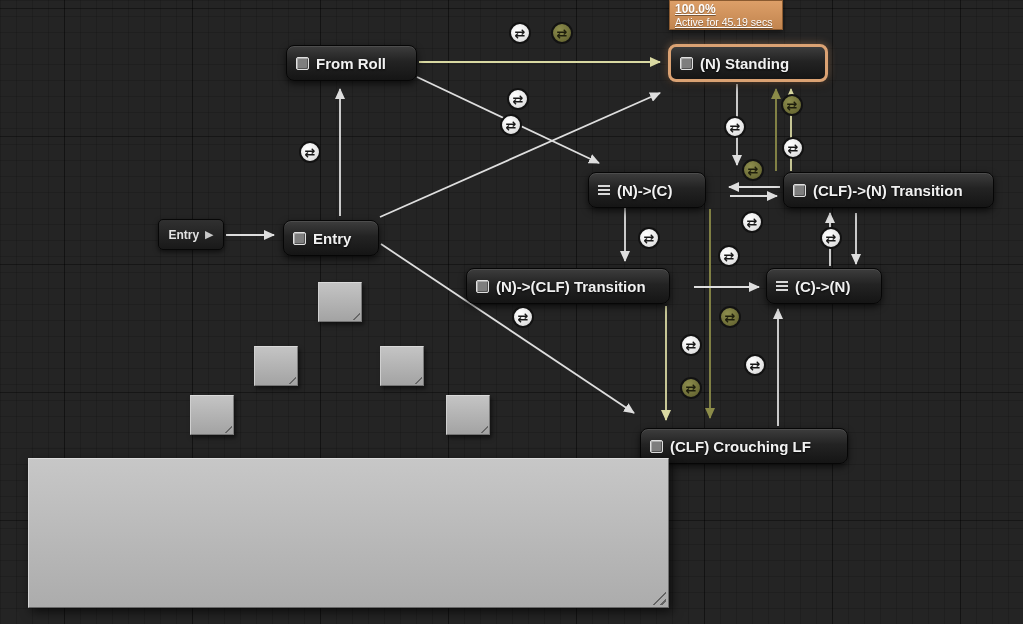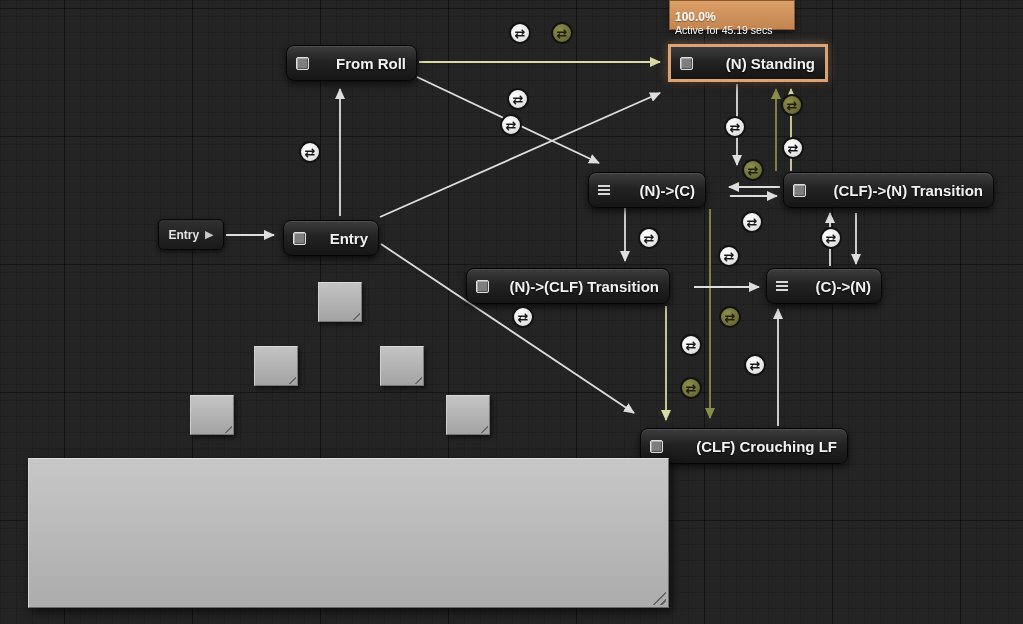--- a/index.html
+++ b/index.html
@@ -20,24 +20,23 @@
   
   .node {
     position:absolute; z-index:4; box-sizing:border-box;
     display:flex; align-items:center;
     height:36px; padding:0 10px 0 9px;
     background:linear-gradient(180deg,#3d3d3d 0%,#232323 45%,#151515 100%);
     border:1px solid #060606; border-radius:8px;
     box-shadow:0 3px 7px rgba(0,0,0,0.65), inset 0 1px 0 rgba(255,255,255,0.09);
     color:#f1f1f1; font-size:15px; font-weight:bold; white-space:nowrap;
     text-shadow:0 1px 2px rgba(0,0,0,0.85);
-    justify-content:space-between;
   }
   .node.active {
-    border:3px solid #dba273; border-radius:0; height:38px;
+    border:3px solid #dba273; border-radius:8px; height:38px;
     box-shadow:0 0 9px rgba(219,162,115,0.45), 0 3px 7px rgba(0,0,0,0.65);
   }
   .sicon {
     width:11px; height:11px; margin-right:7px; flex:none;
     background:#7e7e7e; border:1px solid #e0e0e0; border-radius:2px;
     box-shadow:inset 1px 1px 0 rgba(255,255,255,0.35), inset -1px -1px 0 rgba(0,0,0,0.35);
   }
   .cicon {
     width:12px; height:10px; margin-right:7px; flex:none;
     background:repeating-linear-gradient(180deg,#d8d8d8 0 2px, rgba(0,0,0,0) 2px 4px);
@@ -75,24 +74,24 @@
   }
   .sq::after {
     content:""; position:absolute; right:1px; bottom:1px; width:11px; height:11px;
     background:repeating-linear-gradient(135deg, rgba(100,100,100,0.95) 0 2px, rgba(0,0,0,0) 2px 5px);
     clip-path:polygon(100% 0, 100% 100%, 0 100%);
   }
 
   
   .active-tip {
     position:absolute; left:669px; top:0; z-index:6;
-    box-sizing:border-box; width:126px; height:30px; padding:10px 6px 2px 5px;
+    box-sizing:border-box; width:114px; height:30px; padding:2px 6px 2px 5px;
     background:linear-gradient(180deg,#dd9f68,#c2854f);
     border:1px solid #8a5a30; box-shadow:0 2px 5px rgba(0,0,0,0.5);
-    color:#ffffff; white-space:nowrap;
+    color:#ffffff; white-space:nowrap;text-decoration:underline;
   }
   .atp { font-size:12px; font-weight:bold; line-height:13px; text-shadow:0 1px 1px rgba(0,0,0,0.4); }
   .ats { font-size:10.5px; line-height:12px; text-shadow:0 1px 1px rgba(0,0,0,0.4); }
 
   
   .comment {
     position:absolute; left:28px; top:458px; width:641px; min-height:150px; z-index:7;
     box-sizing:border-box; padding:9px 14px 12px;
     background:linear-gradient(180deg,#c7c7c7,#acacac);
     border-top:1px solid #dedede; border-left:1px solid #d6d6d6;

